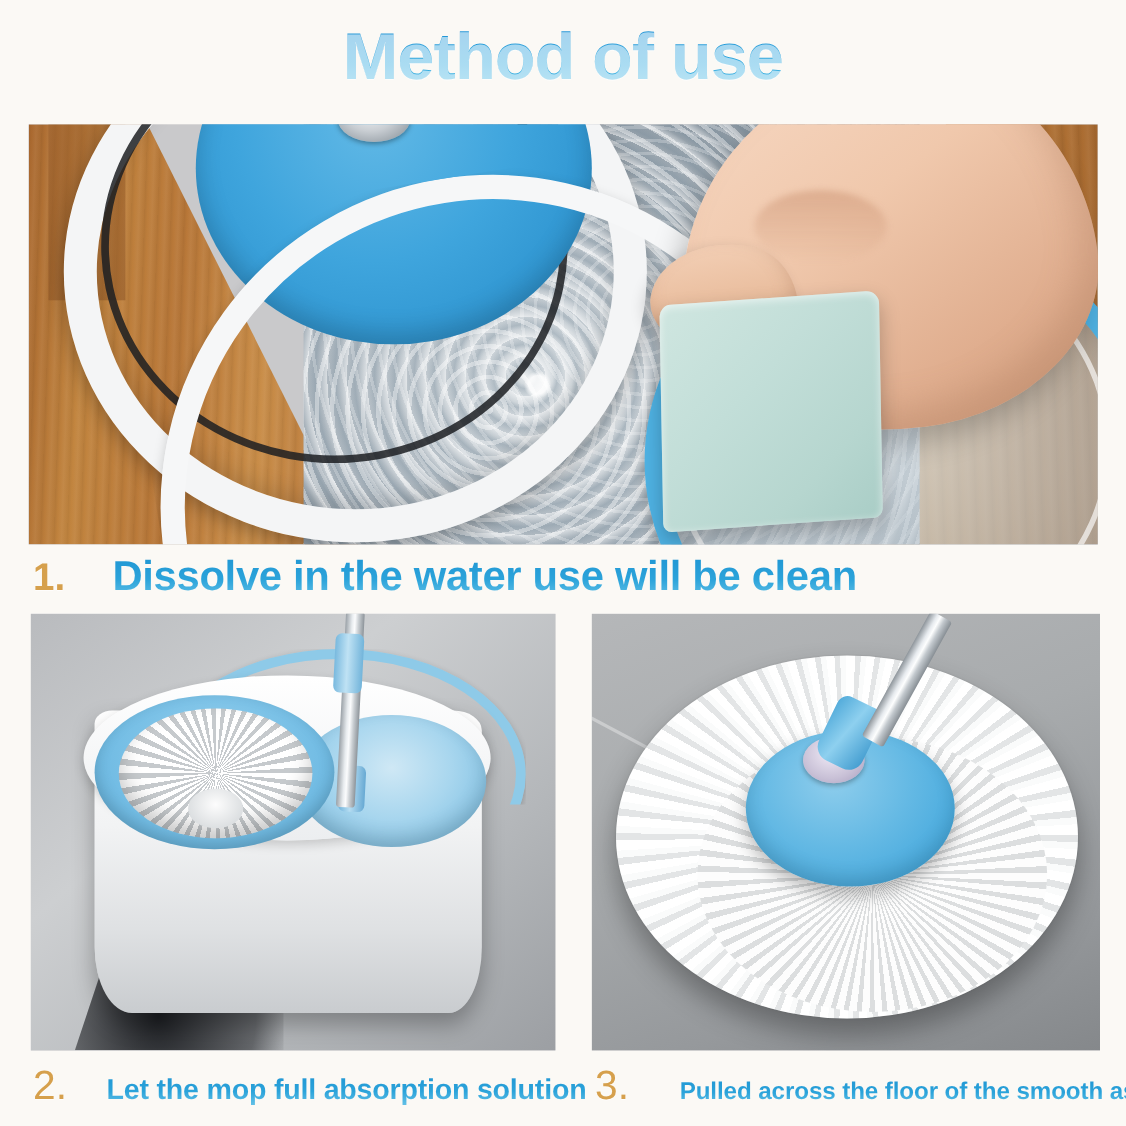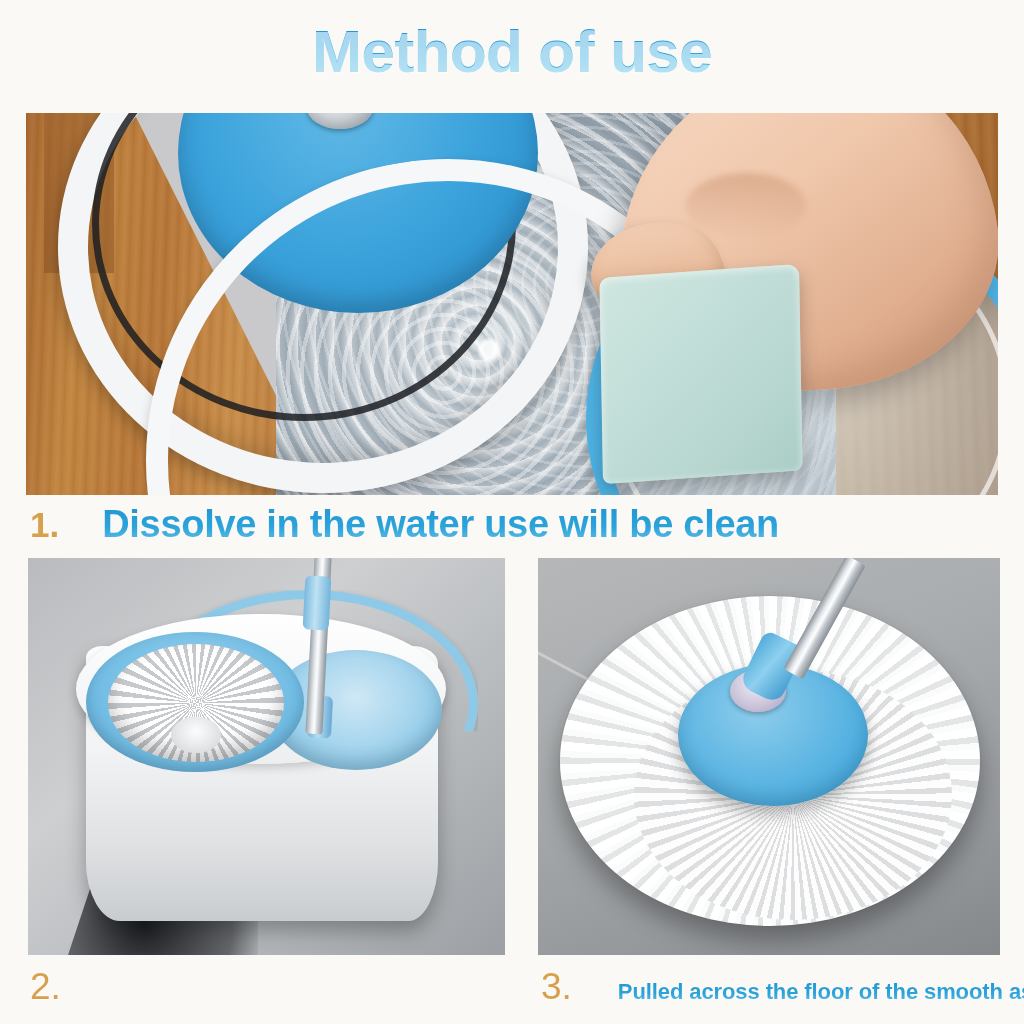--- a/index.html
+++ b/index.html
@@ -401,18 +401,19 @@
     <div class="p3-mop-inner"></div>
   </div>
   <div class="p3-disc"></div>
   <div class="p3-hub"></div>
   <div class="p3-conn"></div>
   <div class="p3-pole"></div>
 </div>
 
 <div class="caption" id="caption-2">
   <span class="cap-num">2.</span>
+  <span class="cap-text">Let the mop full absorption solution</span>
 </div>
 
 <div class="caption" id="caption-3">
   <span class="cap-num">3.</span>
   <span class="cap-text">Pulled across the floor of the smooth as new</span>
 </div>
 
 </body></html>

